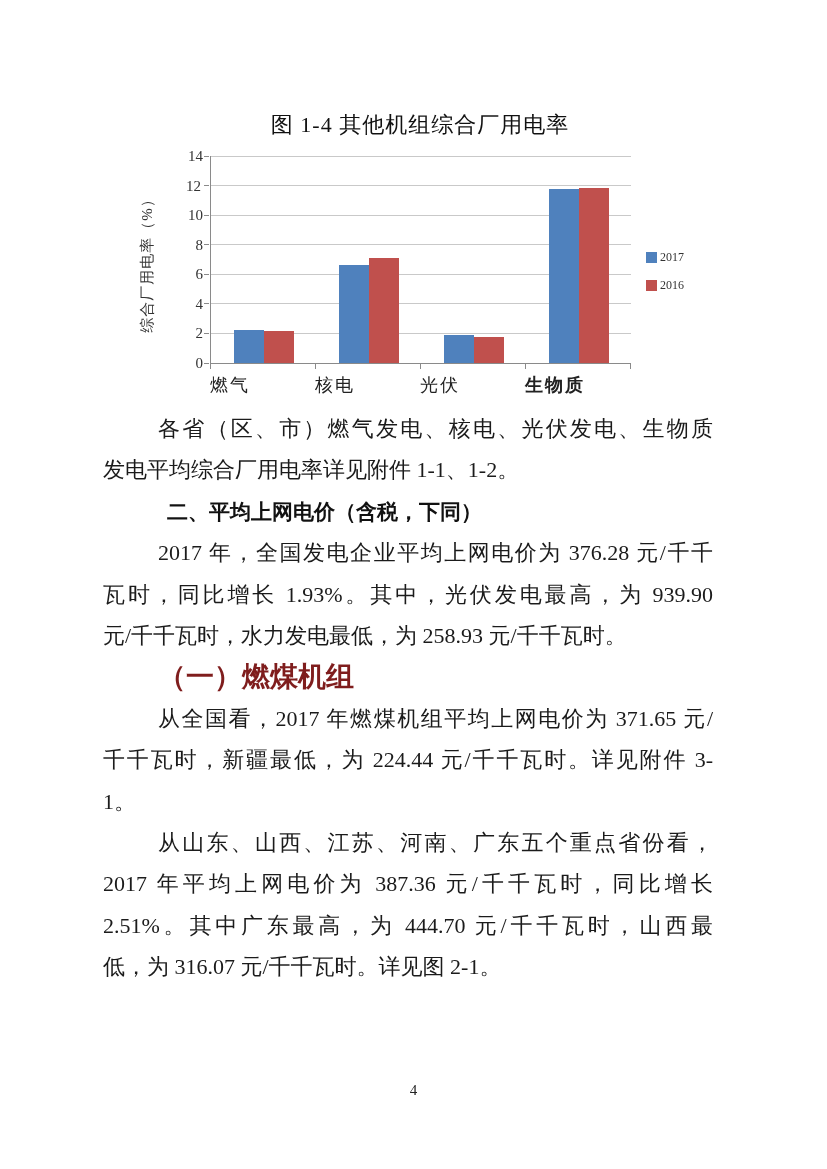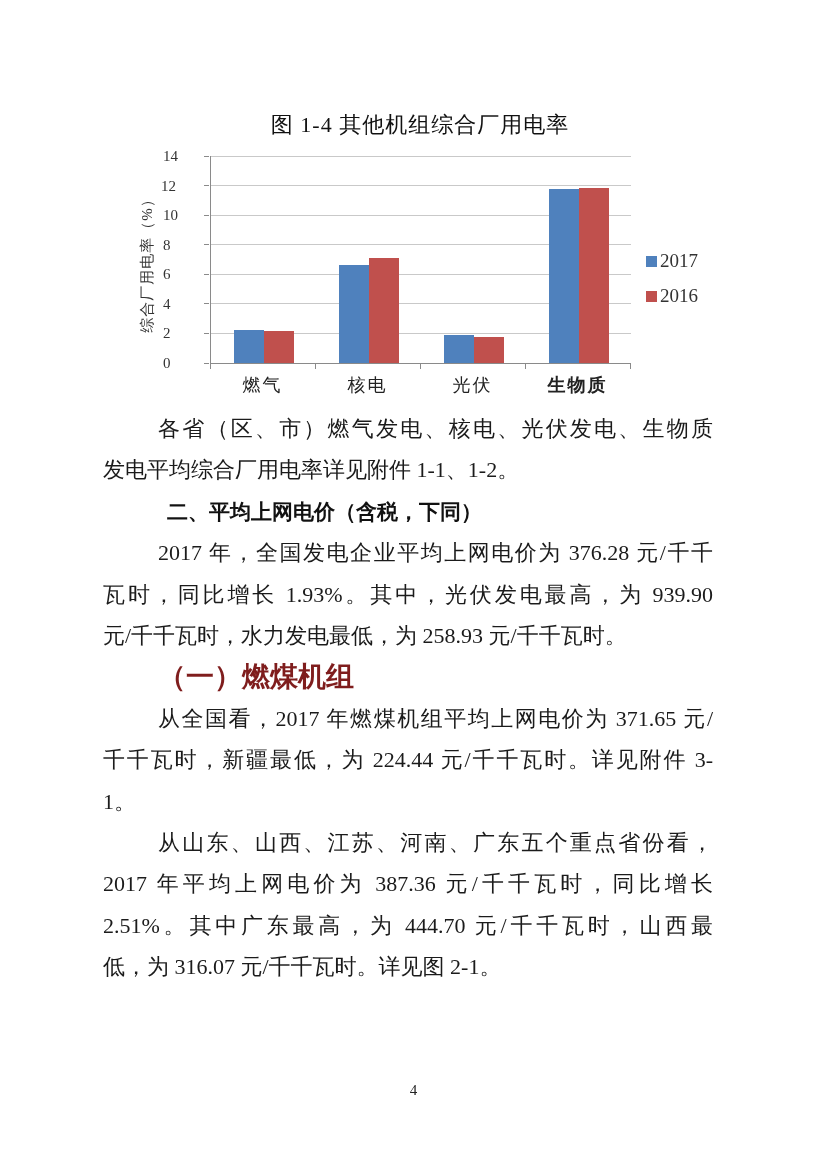--- a/index.html
+++ b/index.html
@@ -20,38 +20,38 @@
     white-space:nowrap;
   }
   .plot{
     position:absolute;left:210px;top:156px;width:420px;height:207px;
     border-left:1px solid #8a8a8a;
     border-bottom:1px solid #8a8a8a;
   }
   .gridline{position:absolute;left:0;width:420px;height:1px;background:#c9c9c9;}
   .bar{position:absolute;bottom:0;width:30px;}
   .ytick-label{
-    position:absolute;width:40px;text-align:left;
+    position:absolute;width:40px;text-align:right;
     font-size:15px;color:#333;line-height:16px;
   }
   .ytick-mark{position:absolute;width:5px;height:1px;background:#8a8a8a;}
   .xtick-mark{position:absolute;width:1px;height:5px;background:#8a8a8a;top:364px;}
   .xcat-label{
-    position:absolute;top:373px;width:105px;text-align:center;
+    position:absolute;top:373px;width:105px;text-align:left;
     font-size:18px;color:#222;letter-spacing:2px;
   }
   .y-axis-title{
     position:absolute;left:147px;top:262px;
     transform:translate(-50%,-50%) rotate(-90deg);
     white-space:nowrap;font-size:15px;color:#333;letter-spacing:1px;
   }
   .legend{position:absolute;left:646px;top:250px;}
   .legend-item{display:flex;align-items:center;margin-bottom:13px;}
   .legend-marker{width:11px;height:11px;margin-right:3px;flex:none;}
-  .legend-label{font-size:19px;color:#333;}
+  .legend-label{font-size:12px;color:#333;}
   
   .bodytext{
     position:absolute;left:103px;top:408px;width:610px;
     font-size:22px;
   }
   .line{
     line-height:41.4px;height:41.4px;white-space:nowrap;
     text-align:justify;text-align-last:justify;
   }
   .line.last{text-align-last:left;white-space:normal;}

